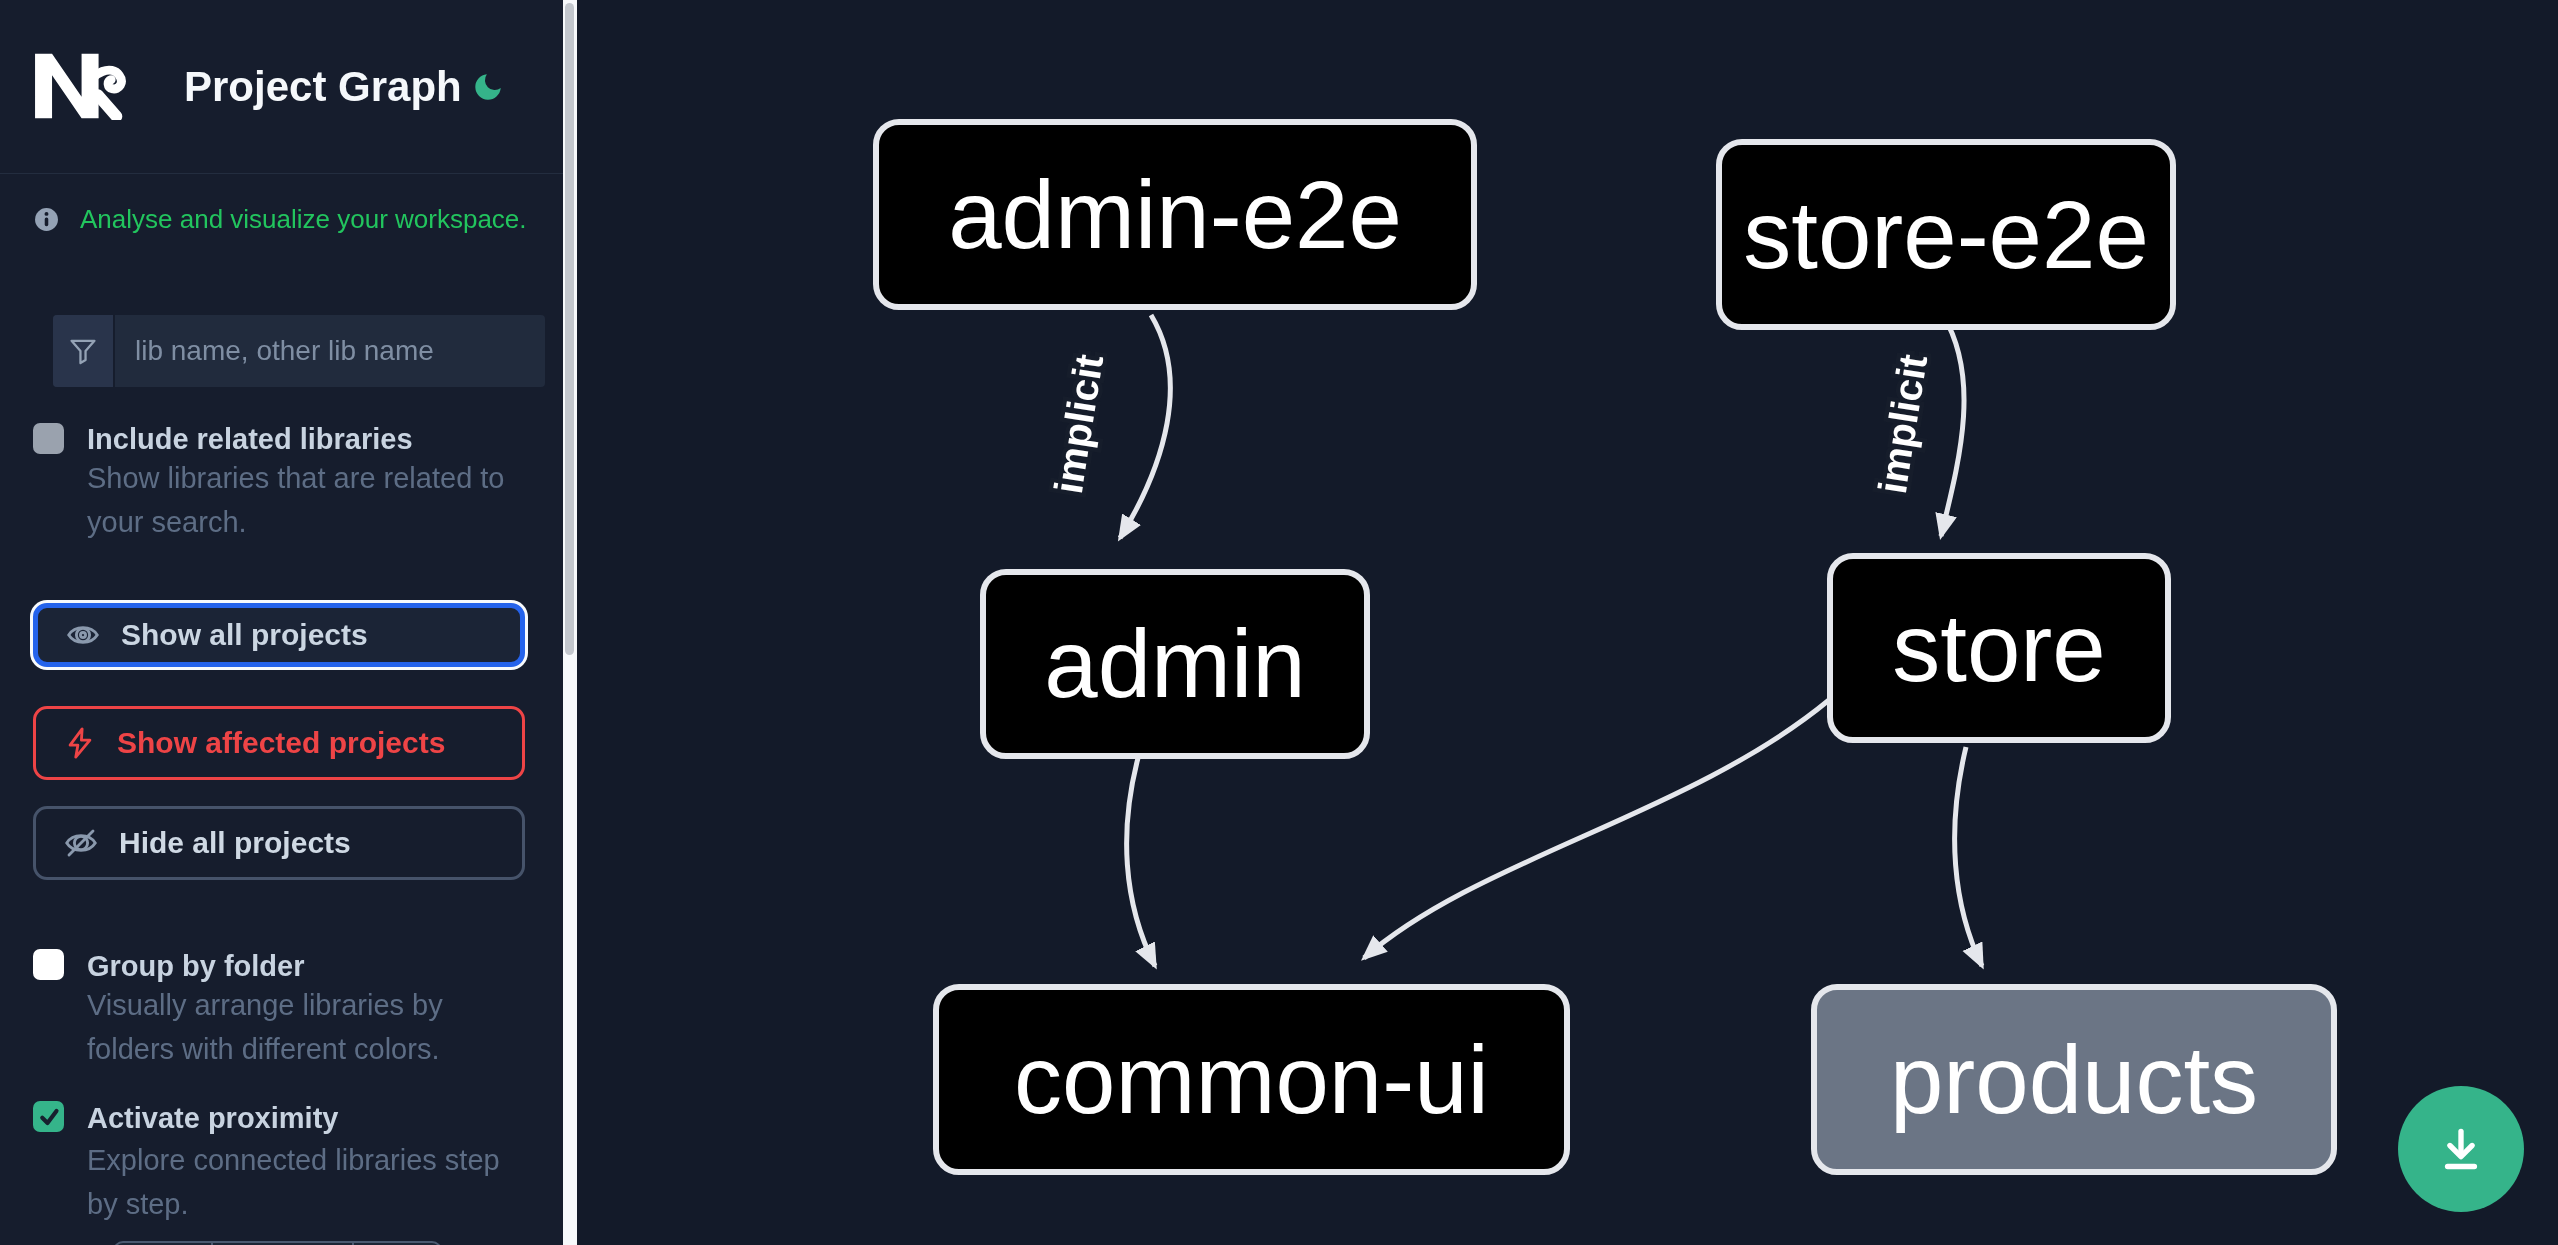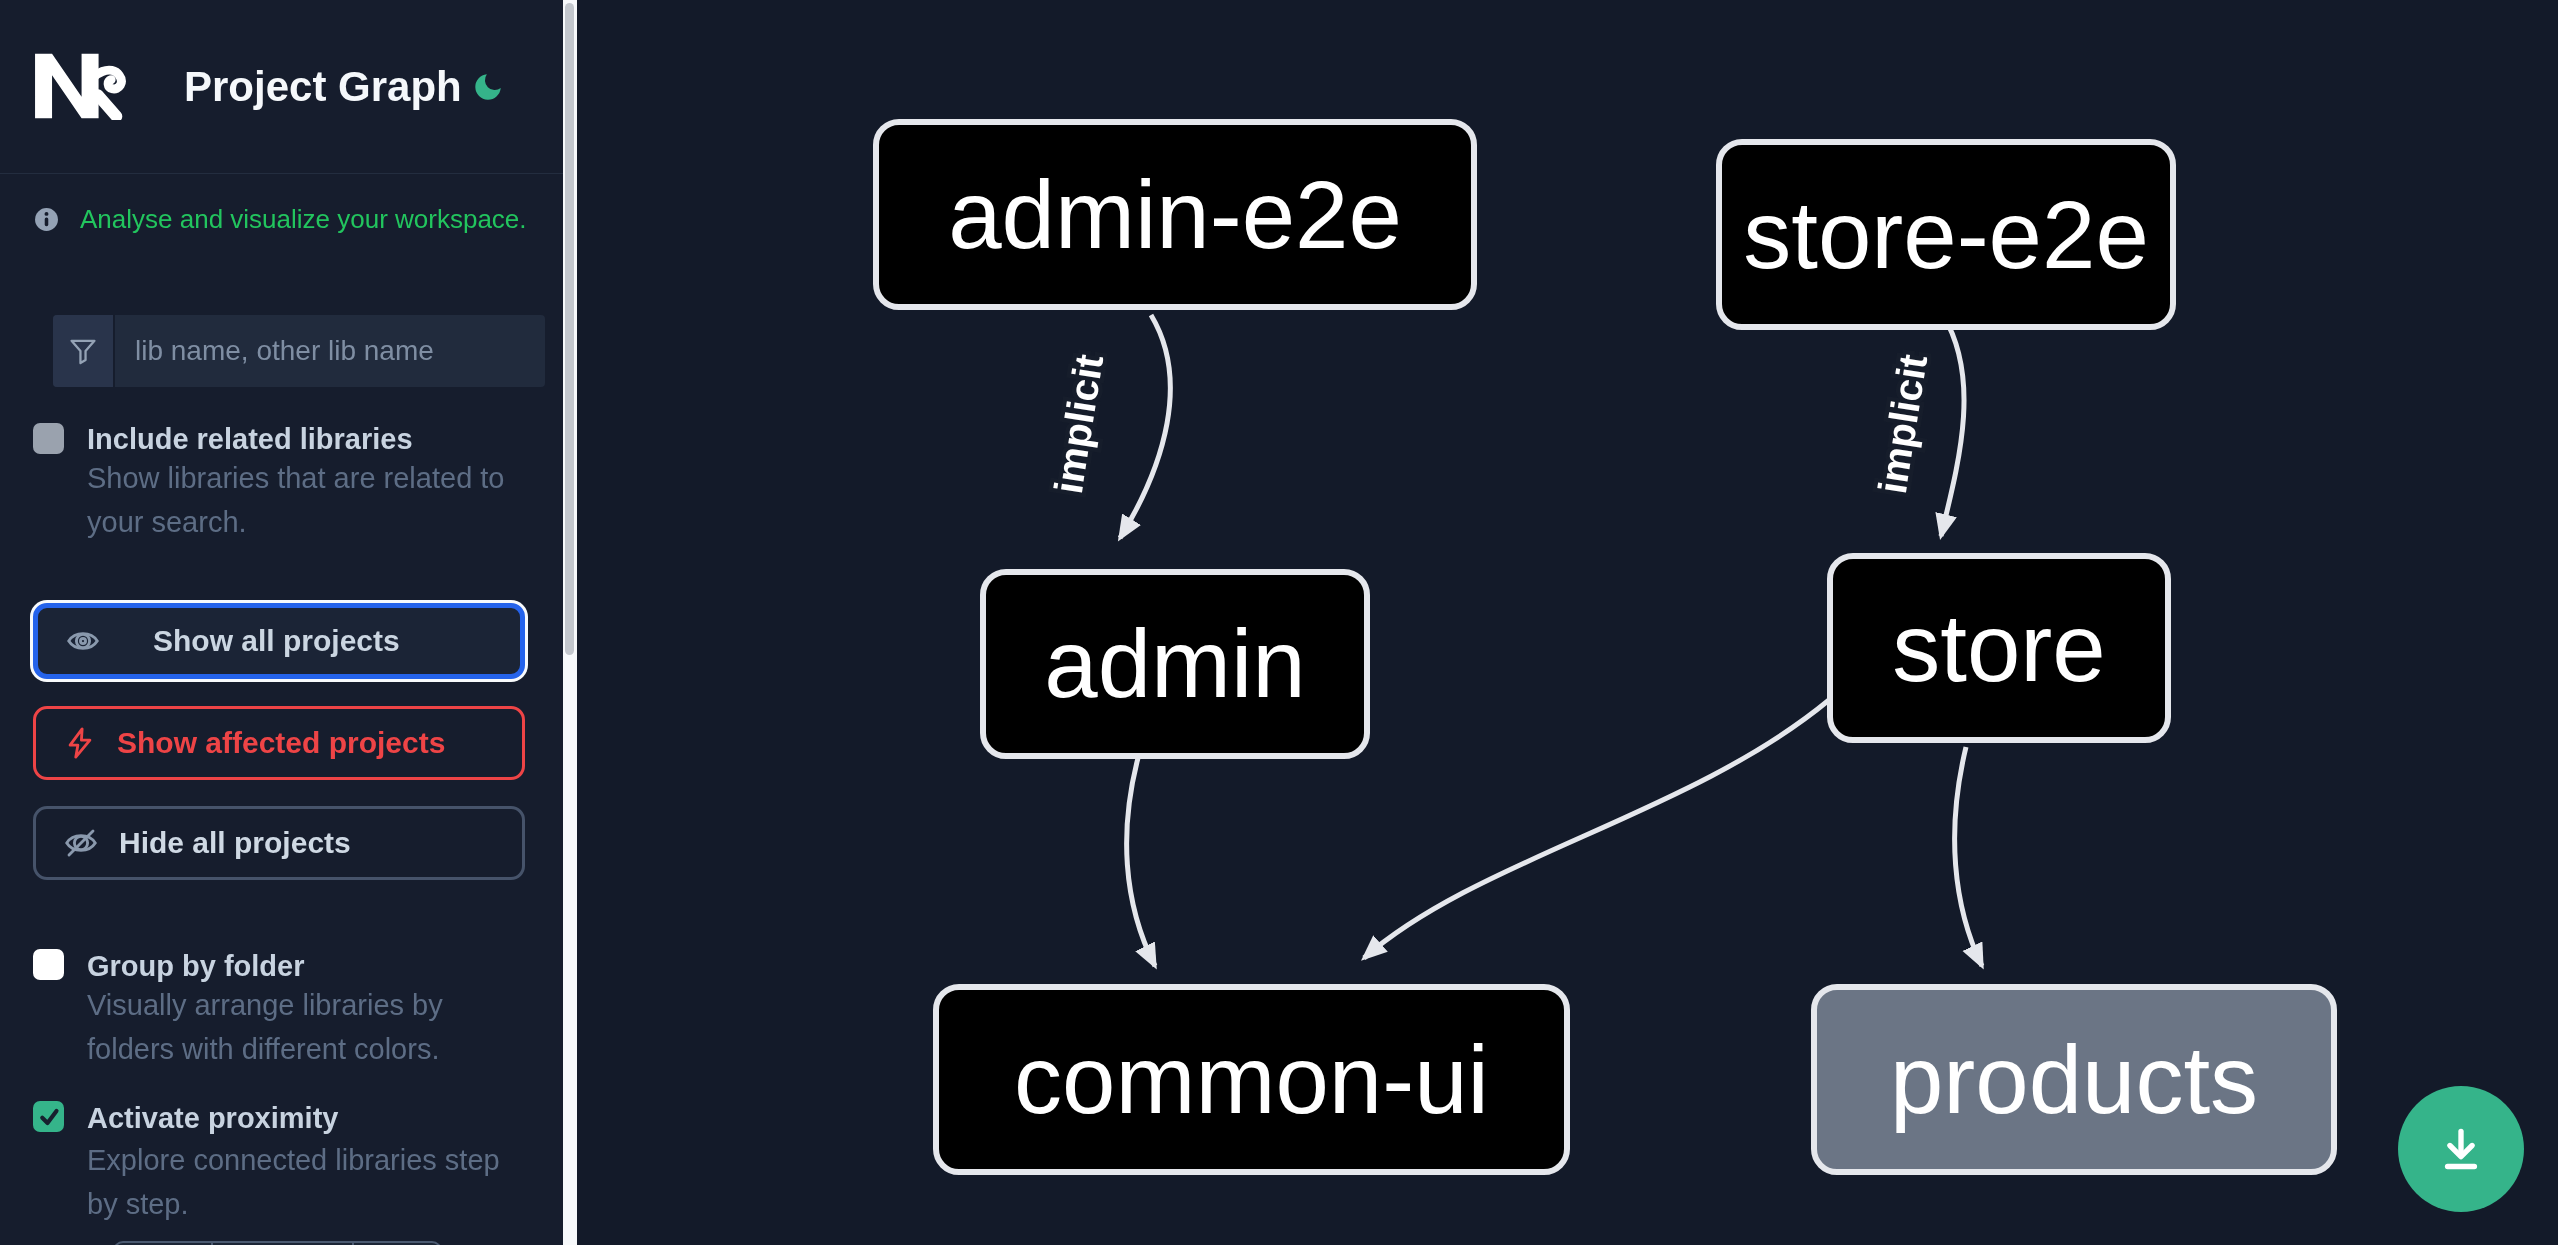--- a/index.html
+++ b/index.html
@@ -30,22 +30,22 @@
   .cb-gray { background:#9aa2ae; }
   .cb-white { background:#ffffff; }
   .cb-green { background:#35b48a; display:flex; align-items:center; justify-content:center; }
   .cb-label { position:absolute; left:87px; font-size:29px; font-weight:700; color:#c8d3e0; height:32px; line-height:32px; }
   .cb-desc { position:absolute; left:87px; font-size:29px; line-height:44px; color:#5d6d85; }
 
   .fbtn { position:absolute; left:33px; width:492px; border-radius:14px;
           display:flex; align-items:center; cursor:pointer; background:transparent; }
   .fbtn .ic { margin-left:27px; margin-right:20px; flex:none; display:flex; }
   .fbtn .lbl { font-size:30px; font-weight:700; }
-  .fbtn-all { top:603px; height:76px; background:#1b2436; border:5px solid #2563eb;
-              box-shadow:0 0 0 3px #f8fafc;gap:32px; }
+  .fbtn-all { top:603px; height:64px; background:#1b2436; border:5px solid #2563eb;
+              box-shadow:0 0 0 3px #f8fafc; }
   .fbtn-all .lbl { color:#cbd6e2; }
   .fbtn-aff { top:706px; height:74px; border:3px solid #ee4446; }
   .fbtn-aff .lbl { color:#ee4446; }
   .fbtn-hide { top:806px; height:74px; border:3px solid #46536a; }
   .fbtn-hide .lbl { color:#cfd9e4; }
 
   .segctl { position:absolute; left:113px; top:1241px; width:329px; height:18px;
             background:#1c2636; border:2px solid #4b5a71; border-radius:10px 10px 0 0; cursor:pointer; }
   .segctl .d1, .segctl .d2 { position:absolute; top:0; width:2px; height:14px; background:#4b5a71; }
   .segctl .d1 { left:96px; } .segctl .d2 { left:237px; }

